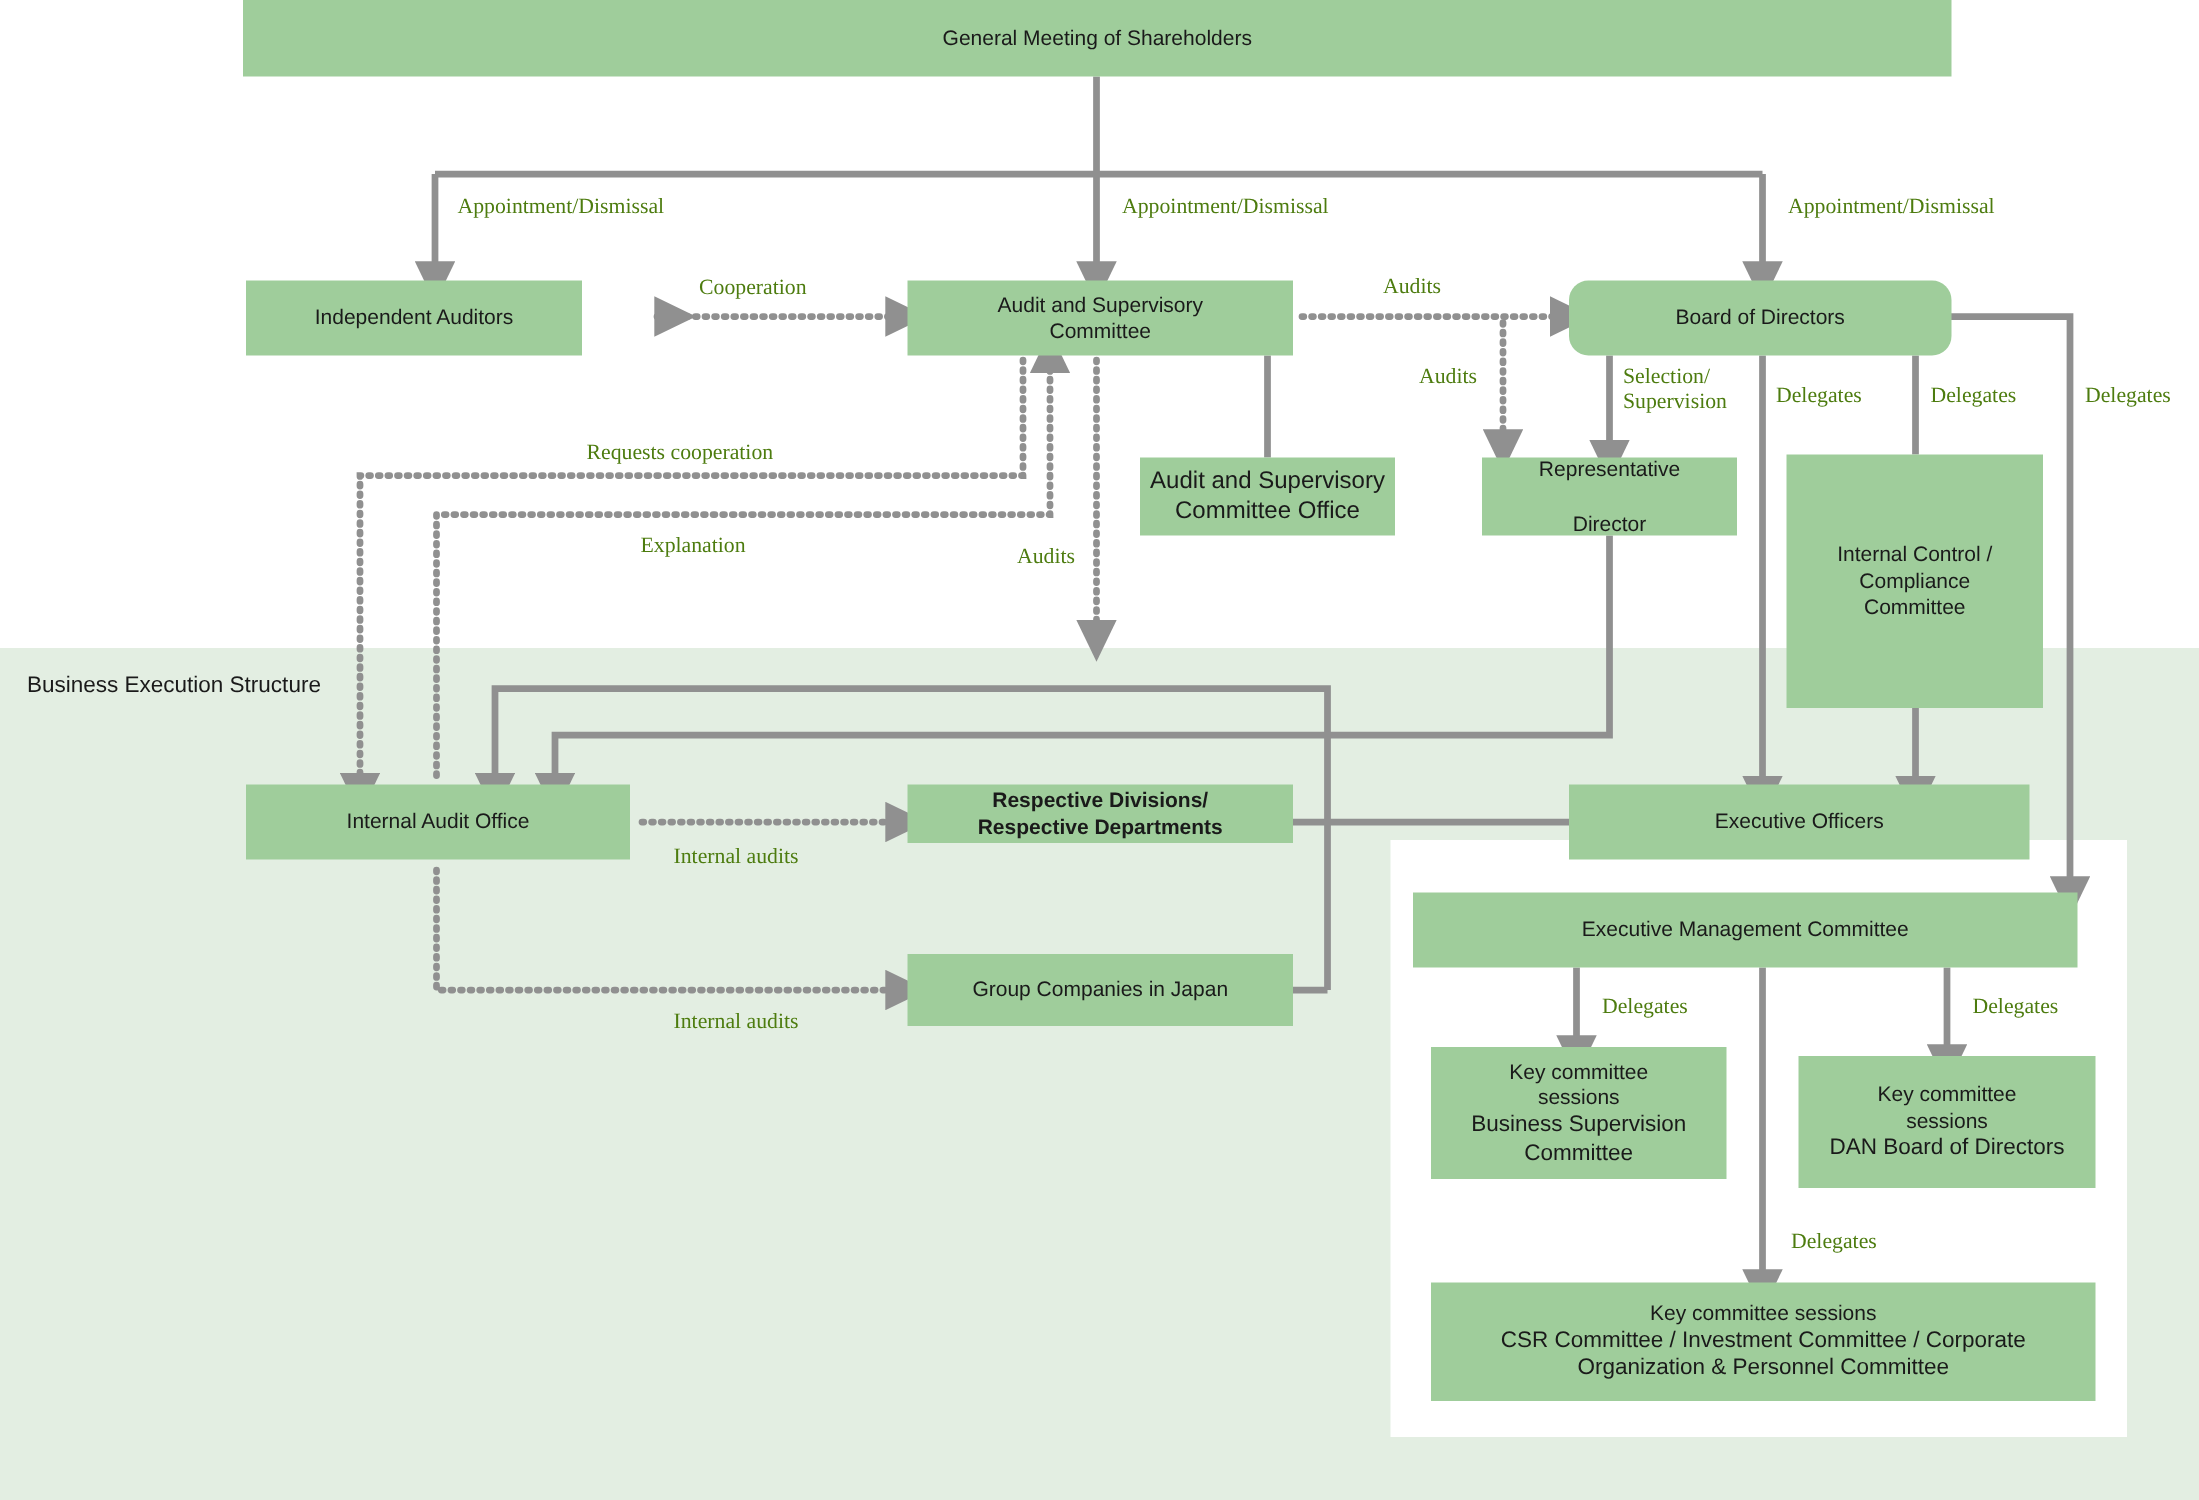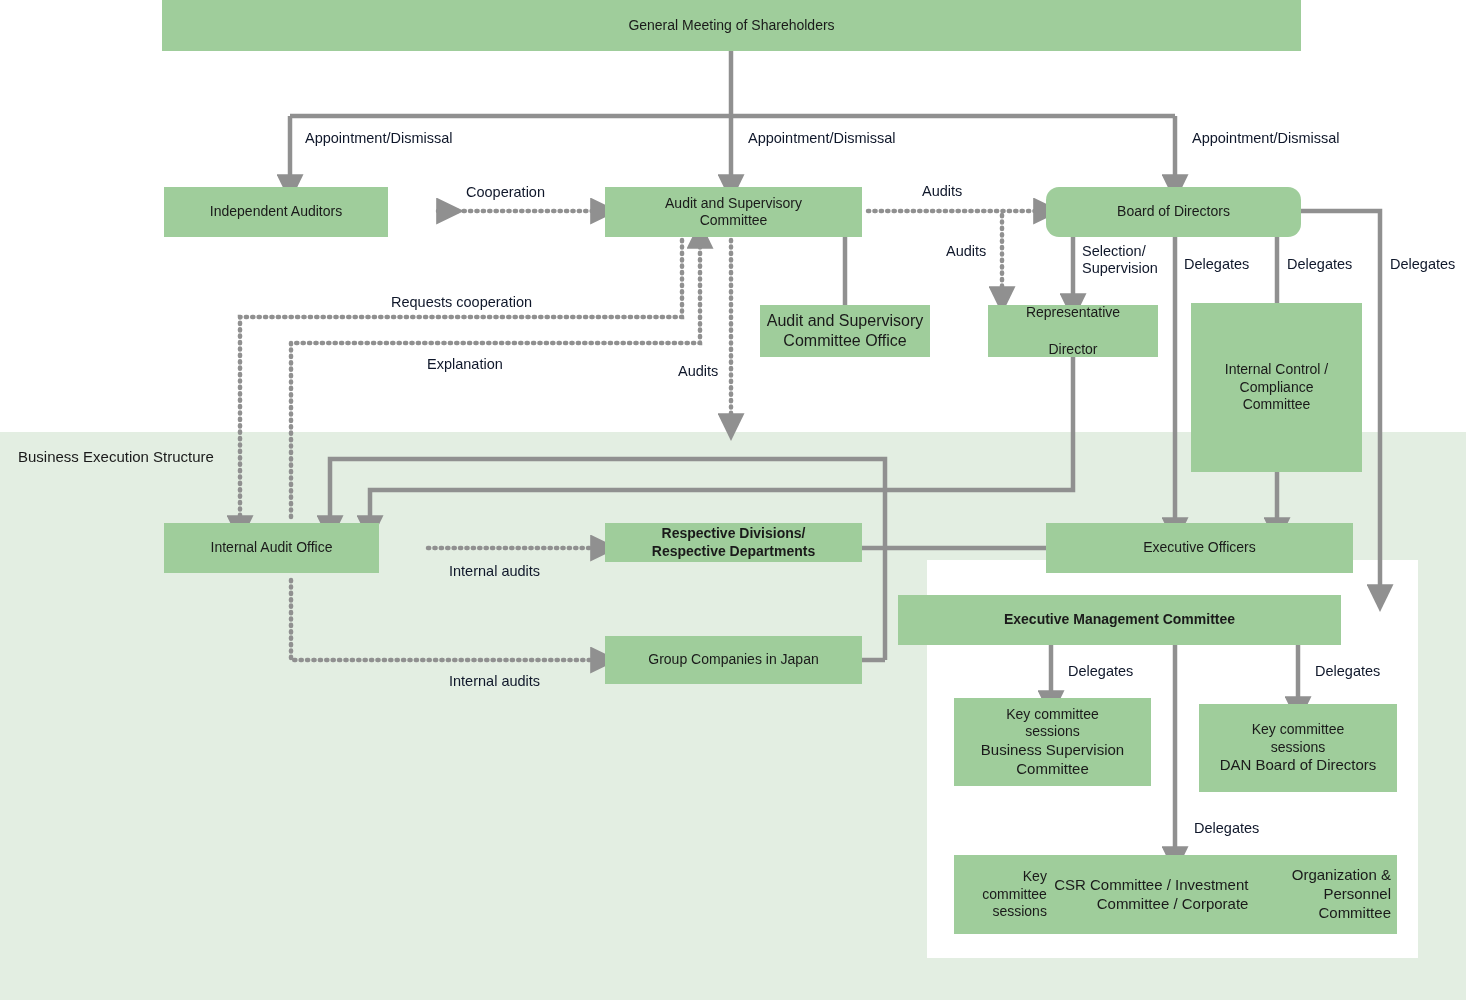--- a/index.html
+++ b/index.html
@@ -36,22 +36,23 @@
     line-height:1.25;
     box-sizing:border-box;
     padding:2px 6px;
   }
   .box .t1{font-size:14px;display:block;}
   .box .t2{font-size:15px;display:block;}
   .box.small .t1{font-size:16px;}
 
   
   .elabel{
-    position:absolute;font-size:14.5px;color:#0f172a;white-space:nowrap;
+    position:absolute;font-size:14.5px;color:#4d7c0f;white-space:nowrap;
     line-height:1.15;
+    font-family:Liberation Serif, serif;
   }
   .elabel.two{white-space:normal;width:92px;}
 </style>
 </head>
 <body>
 
 <div id="stage">
 
   <div class="panel-exec" style="left:0px;top:432px;width:1466px;height:568px;"></div>
   <div class="panel-white" style="left:927px;top:560px;width:491px;height:398px;"></div>
@@ -147,55 +148,55 @@
     <span class="t1">Representative</span>
     <span class="t1">Director</span>
   </div>
 
   <div class="box" style="left:1191px;top:303px;width:171px;height:169px;flex-direction:column;">
     <span class="t1">Internal Control /</span>
     <span class="t1">Compliance</span>
     <span class="t1">Committee</span>
   </div>
 
-  <div class="box" style="left:164px;top:523px;width:215px;height:50px;align-items:center;">
+  <div class="box" style="left:164px;top:523px;width:256px;height:50px;align-items:center;">
     <span class="t1">Internal Audit Office</span>
   </div>
 
   <div class="box" style="left:605px;top:523px;width:257px;height:39px;flex-direction:column;font-weight:bold;">
     <span class="t1">Respective Divisions/</span>
     <span class="t1">Respective Departments</span>
   </div>
 
   <div class="box" style="left:605px;top:636px;width:257px;height:48px;">
     <span class="t1">Group Companies in Japan</span>
   </div>
 
   <div class="box" style="left:1046px;top:523px;width:307px;height:50px;">
     <span class="t1">Executive Officers</span>
   </div>
 
-  <div class="box" style="left:898px;top:595px;width:443px;height:50px;font-weight:bold;">
+  <div class="box" style="left:942px;top:595px;width:443px;height:50px;">
     <span class="t1">Executive Management Committee</span>
   </div>
 
   <div class="box" style="left:954px;top:698px;width:197px;height:88px;flex-direction:column;">
     <span class="t1">Key committee</span>
     <span class="t1">sessions</span>
     <span class="t2">Business Supervision</span>
     <span class="t2">Committee</span>
   </div>
 
   <div class="box" style="left:1199px;top:704px;width:198px;height:88px;flex-direction:column;">
     <span class="t1">Key committee</span>
     <span class="t1">sessions</span>
     <span class="t2">DAN Board of Directors</span>
   </div>
 
-  <div class="box" style="left:954px;top:855px;width:443px;height:79px;text-align:right;">
+  <div class="box" style="left:954px;top:855px;width:443px;height:79px;flex-direction:column;">
     <span class="t1">Key committee sessions</span>
     <span class="t2">CSR Committee / Investment Committee / Corporate</span>
     <span class="t2">Organization &amp; Personnel Committee</span>
   </div>
 
   <div class="panel-label" style="left:18px;top:448px;">Business Execution Structure</div>
 
   <div class="elabel" style="left:305px;top:130px;">Appointment/Dismissal</div>
   <div class="elabel" style="left:748px;top:130px;">Appointment/Dismissal</div>
   <div class="elabel" style="left:1192px;top:130px;">Appointment/Dismissal</div>

